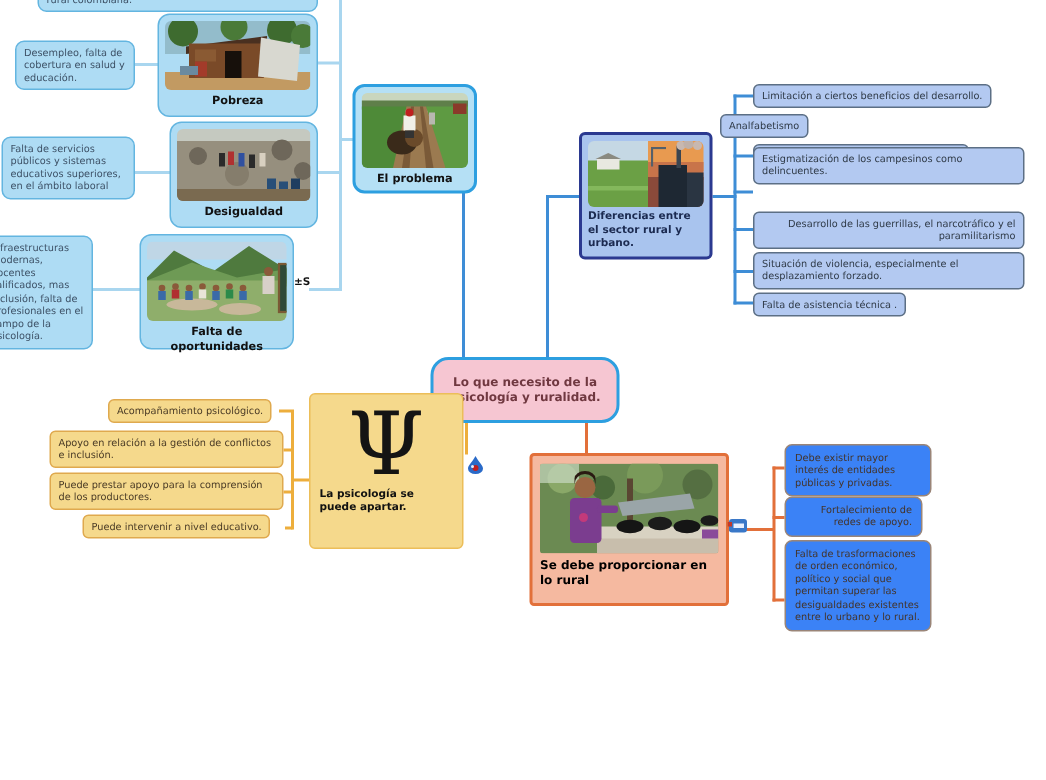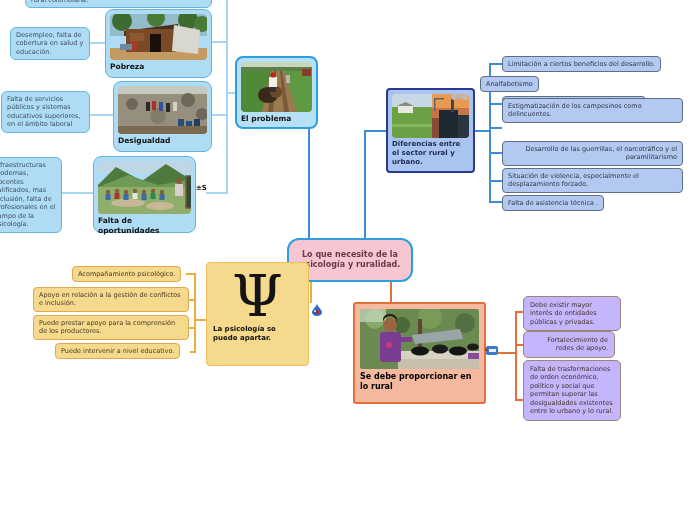--- a/index.html
+++ b/index.html
@@ -10,33 +10,33 @@
   .mb{background:#3E8DD6;}
   .ob{background:#EDAE3C;}
   .od{background:#E2703A;}
   .node{position:absolute;box-sizing:border-box;border-radius:6px;
         font-size:6.5px;line-height:1.3;color:#3D5166;padding:3px 5px;}
   .blue-label{background:#AEDCF4;border:1px solid #63B5E0;}
   .peri{background:#B3C9F1;border:1px solid #5C6F85;border-radius:4px;color:#2F3A47;}
   .nowrap{white-space:nowrap;}
   .img-node{background:#AEDCF4;border:1.5px solid #63B5E0;border-radius:8px;padding:4px;color:#000;}
   .img-node .photo{border-radius:4px;overflow:hidden;line-height:0;}
-  .img-node .cap{font-weight:bold;font-size:7.5px;margin-top:2px;color:#111;}
+  .img-node .cap{font-weight:bold;font-size:7.5px;text-align:center;margin-top:2px;color:#111;}
   .probl{background:#B5E0F5;border:2px solid #2D9FE0;}
   .difer{background:#A9C4EE;border:2.5px solid #2B3990;border-radius:4px;}
   .difer .cap{text-align:left;font-size:7px;color:#1B2A50;}
   .pink{background:#F6C6D2;border:2px solid #2D9FE0;border-radius:12px;
         font-weight:bold;font-size:8px;color:#703840;text-align:center;
         display:flex;align-items:center;justify-content:center;}
   .yellow{background:#F5D98C;border:1.5px solid #ECBE59;border-radius:4px;color:#000;}
   .psi{font-family:"DejaVu Serif","Liberation Serif",serif;font-size:58px;line-height:1;
        color:#141414;text-align:center;margin-top:2px;}
   .ylab{font-weight:bold;font-size:7px;color:#111;padding:0 2px;}
   .tan{background:#F5D98C;border:1px solid #DFA94E;border-radius:4px;color:#4A3B26;}
-  .salmon{background:#c4b5fd;border:1px solid #9A8578;border-radius:5px;color:#44342A;padding:4px 6px;}
+  .salmon{background:#3b82f6;border:1px solid #9A8578;border-radius:5px;color:#44342A;padding:4px 6px;}
   .sedebe{background:#F5B9A0;border:2px solid #E2703A;border-radius:3px;padding:5px;color:#000;}
   .sedebe .cap{font-weight:bold;font-size:8px;margin-top:3px;color:#000;line-height:1.25;}
   .glyph{position:absolute;font-size:7px;font-weight:bold;color:#111;}
   .miniicon{position:absolute;line-height:0;}
 </style>
 </head>
 <body>
 
 <div class="canvas">
 

